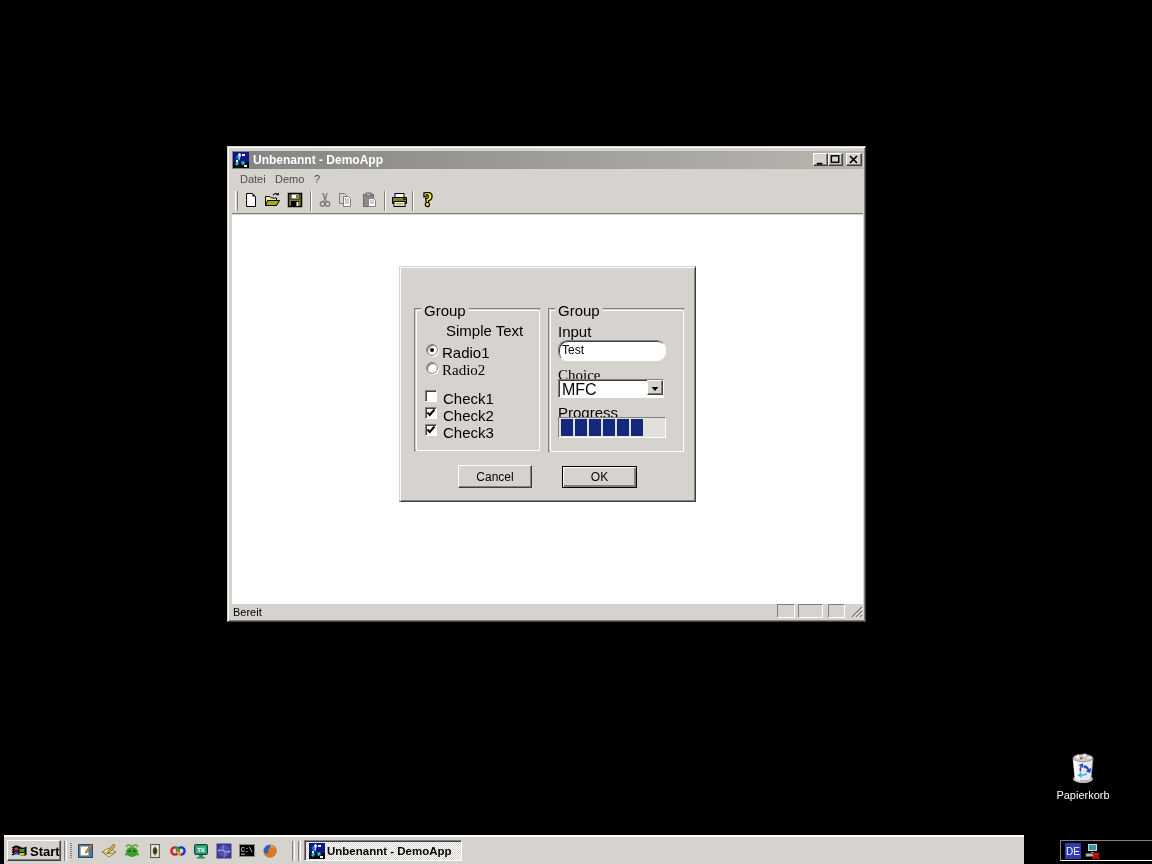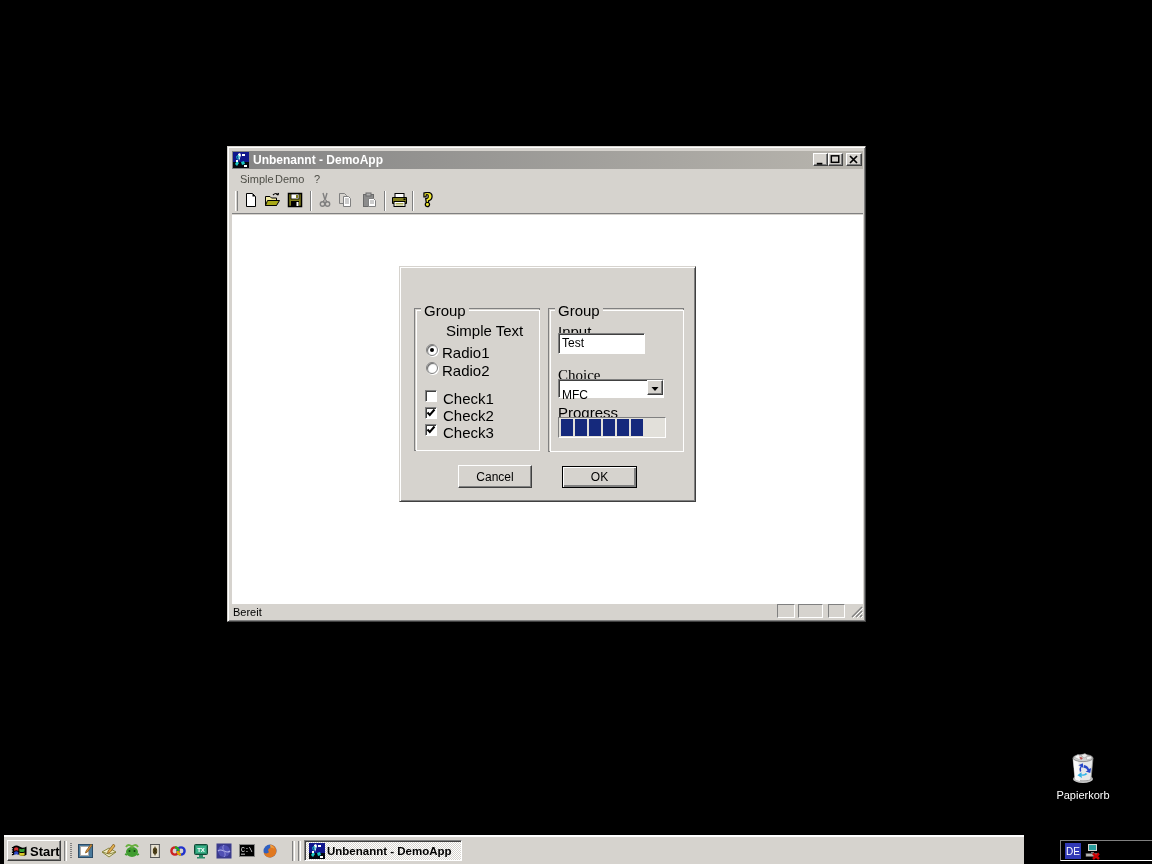--- a/index.html
+++ b/index.html
@@ -61,21 +61,21 @@
         </svg>
       </div>
     <div class="abs btn capbtn" style="left:614px; top:2px; width:16px; height:13px;">
         <svg width="14" height="12" viewBox="0 0 14 12">
           <path d="M3 2 L10 9 M10 2 L3 9" stroke="#000" stroke-width="1.7"></path>
         </svg>
       </div>
   </div>
 
   <div class="abs" style="left:4px; top:22px; width:631px; height:19px; font-size:11px; color:#4d4d46;">
-    <span class="abs" style="left:8px; top:4px;">Simple</span>
+    <span class="abs" style="left:8px; top:4px;">Datei</span>
     <span class="abs" style="left:43px; top:4px;">Demo</span>
     <span class="abs" style="left:82px; top:4px;">?</span>
   </div>
 
   <div class="abs" style="left:4px; top:41px; width:631px; height:26px; border-bottom:1px solid #808080;">
     <div class="abs" style="left:3px; top:3px; width:3px; height:20px; border-left:1px solid #fff; border-right:1px solid #808080;"></div>
     <div class="abs tbi" style="left:11px; top:4px;" id="tb-new"><svg width="16" height="16" viewBox="0 0 16 16">
           <path d="M3.5 1.5 H9.5 L12.5 4.5 V14.5 H3.5 Z" fill="#fff" stroke="#000"></path>
           <path d="M9.5 1.5 L9.5 4.5 L12.5 4.5 Z" fill="#000"></path>
         </svg></div>
@@ -145,21 +145,21 @@
       <div class="gb2"></div>
     </div>
   <span class="lbl" style="left:21px; top:35px; background:#d6d3ce; padding:0 3px;">Group</span>
   <span class="lbl" style="left:24px; top:55px;margin-left:22px;">Simple Text</span>
 
   <div class="abs radio" style="left:26px; top:77px;">
       <div class="dot"></div>
     </div>
   <span class="lbl" style="left:42px; top:77px;">Radio1</span>
   <div class="abs radio" style="left:26px; top:95px;"></div>
-  <span class="lbl" style="left:42px; top:95px;">Radio2</span>
+  <span class="lbl" style="left:42px; top:95px;font-family:Liberation Serif, serif;">Radio2</span>
 
   <div class="abs check" style="left:25px; top:123px;"></div>
   <span class="lbl" style="left:43px; top:123px;">Check1</span>
   <div class="abs check" style="left:25px; top:140px;">
       <svg width="10" height="10" viewBox="0 0 10 10" style="position:absolute;left:0;top:0;">
         <path d="M1.5 4.5 L3.8 7 L8.5 1.5" fill="none" stroke="#000" stroke-width="2"></path>
       </svg>
     </div>
   <span class="lbl" style="left:43px; top:140px;">Check2</span>
   <div class="abs check" style="left:25px; top:157px;">
@@ -167,26 +167,26 @@
         <path d="M1.5 4.5 L3.8 7 L8.5 1.5" fill="none" stroke="#000" stroke-width="2"></path>
       </svg>
     </div>
   <span class="lbl" style="left:43px; top:157px;">Check3</span>
 
   <div class="abs groupbox" style="left:148px; top:41px; width:136px; height:144px;">
       <div class="gb2"></div>
     </div>
   <span class="lbl" style="left:155px; top:35px; background:#d6d3ce; padding:0 3px;">Group</span>
   <span class="lbl" style="left:158px; top:56px;">Input</span>
-  <div class="abs sunken" style="left:158px; top:66px; width:87px; height:21px;">
+  <div class="abs sunken" style="left:158px; top:73px; width:108px; height:21px;border-radius:9px;">
     <span style="position:absolute; left:3px; top:2px; font-size:12px;">Test</span>
   </div>
   <span class="lbl" style="left:158px; top:100px;font-family:Liberation Serif, serif;">Choice</span>
   <div class="abs sunken" style="left:158px; top:112px; width:106px; height:19px;">
-    <span style="position:absolute; left:3px; top:8px; font-size:12px;">MFC</span>
+    <span style="position:absolute; left:3px; top:1px; font-size:16px;">MFC</span>
     <div class="btn" style="position:absolute; right:0px; top:0px; width:16px; height:15px;">
       <svg width="14" height="13" viewBox="0 0 14 13">
           <path d="M3.5 5 L10.5 5 L7 9 Z" fill="#000"></path>
         </svg>
     </div>
   </div>
   <span class="lbl" style="left:158px; top:137px;">Progress</span>
   <div class="abs" style="left:158px; top:150px; width:108px; height:21px; background:#e2e0da;
        border:1px solid; border-color:#808080 #fff #fff #808080;">
     <div class="pb" style="left:2px;"></div>

